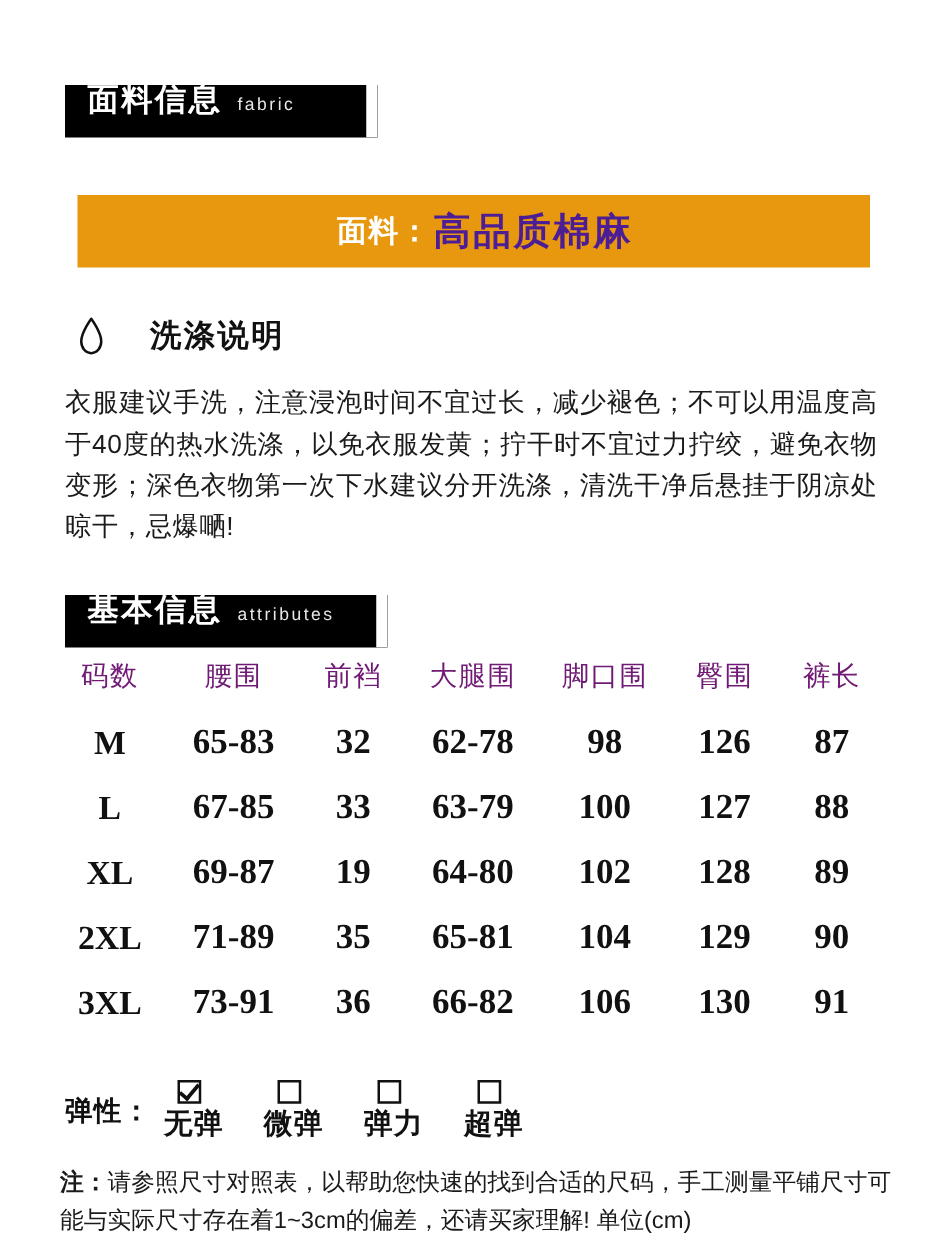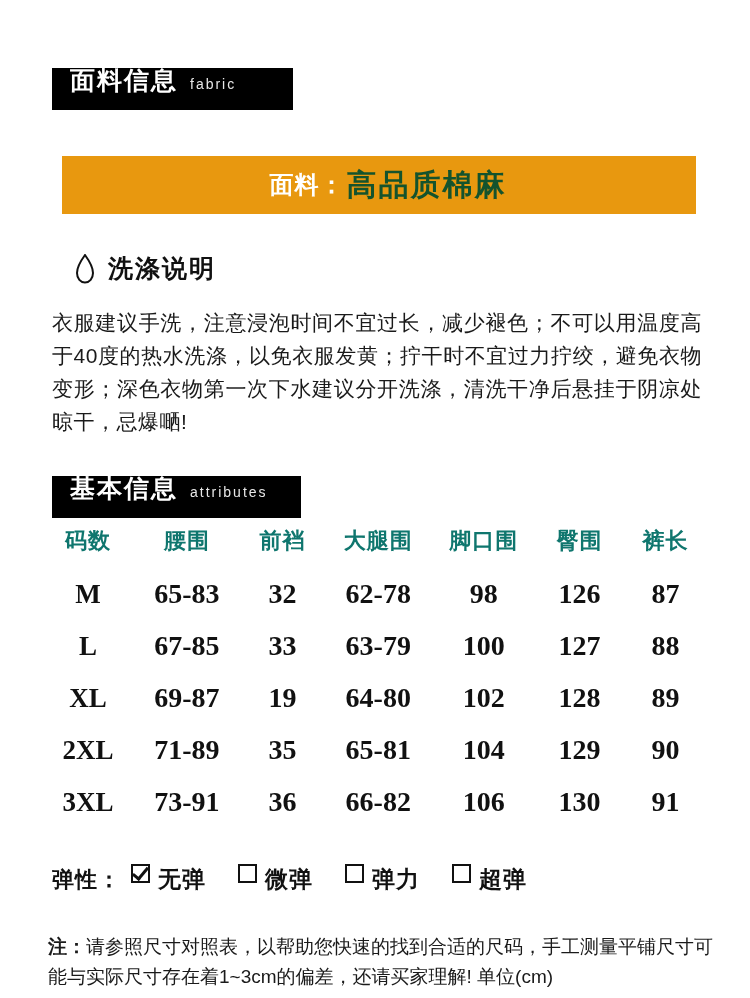--- a/index.html
+++ b/index.html
@@ -68,34 +68,35 @@
     padding-left: 18px;
   }
   .fabric-banner .lbl {
     font-size: 24px;
     color: #ffffff;
     font-weight: bold;
     letter-spacing: 1px;
   }
   .fabric-banner .val {
     font-size: 30px;
-    color: #14532d;
+    color: #4c1d95;
     font-weight: bold;
     letter-spacing: 2px;
     margin-left: 2px;
     text-align: right;
   }
 
   
   .wash-head {
     position: absolute;
-    left: 74px;
+    left: 62px;
     top: 252px;
     display: flex;
     align-items: center;
+    gap: 24px;
   }
   .drop-icon {
     width: 22px;
     height: 30px;
     margin-right: 12px;
     display: block;
   }
   .wash-title {
     font-size: 25px;
     font-weight: bold;
@@ -127,24 +128,24 @@
     table-layout: fixed;
   }
   table.size-table th,
   table.size-table td {
     text-align: center;
     vertical-align: middle;
     border: none;
   }
   table.size-table thead th {
     font-size: 22px;
-    font-weight: bold;
+    font-weight: normal;
     padding: 8px 0 12px 0;
     letter-spacing: 1px;
-    color: #0f766e;
+    color: #701a75;
   }
   table.size-table tbody td {
     font-size: 28px;
     font-weight: bold;
     font-family: "Liberation Serif", serif;
     padding: 10px 0;
     color: #111111;
   }
   table.size-table tbody tr td:first-child {
     font-size: 27px;
@@ -160,21 +161,23 @@
     align-items: center;
     font-size: 22px;
   }
   .elastic-label {
     font-weight: bold;
     letter-spacing: 1px;
     margin-right: 10px;
   }
   .elastic-opt {
     display: flex;
+    align-items: center;
     margin-right: 32px;
+    flex-direction: column;
   }
   .checkbox {
     width: 19px;
     height: 19px;
     border: 2px solid #111111;
     box-sizing: border-box;
     margin-right: 8px;
     position: relative;
     display: inline-block;
   }

